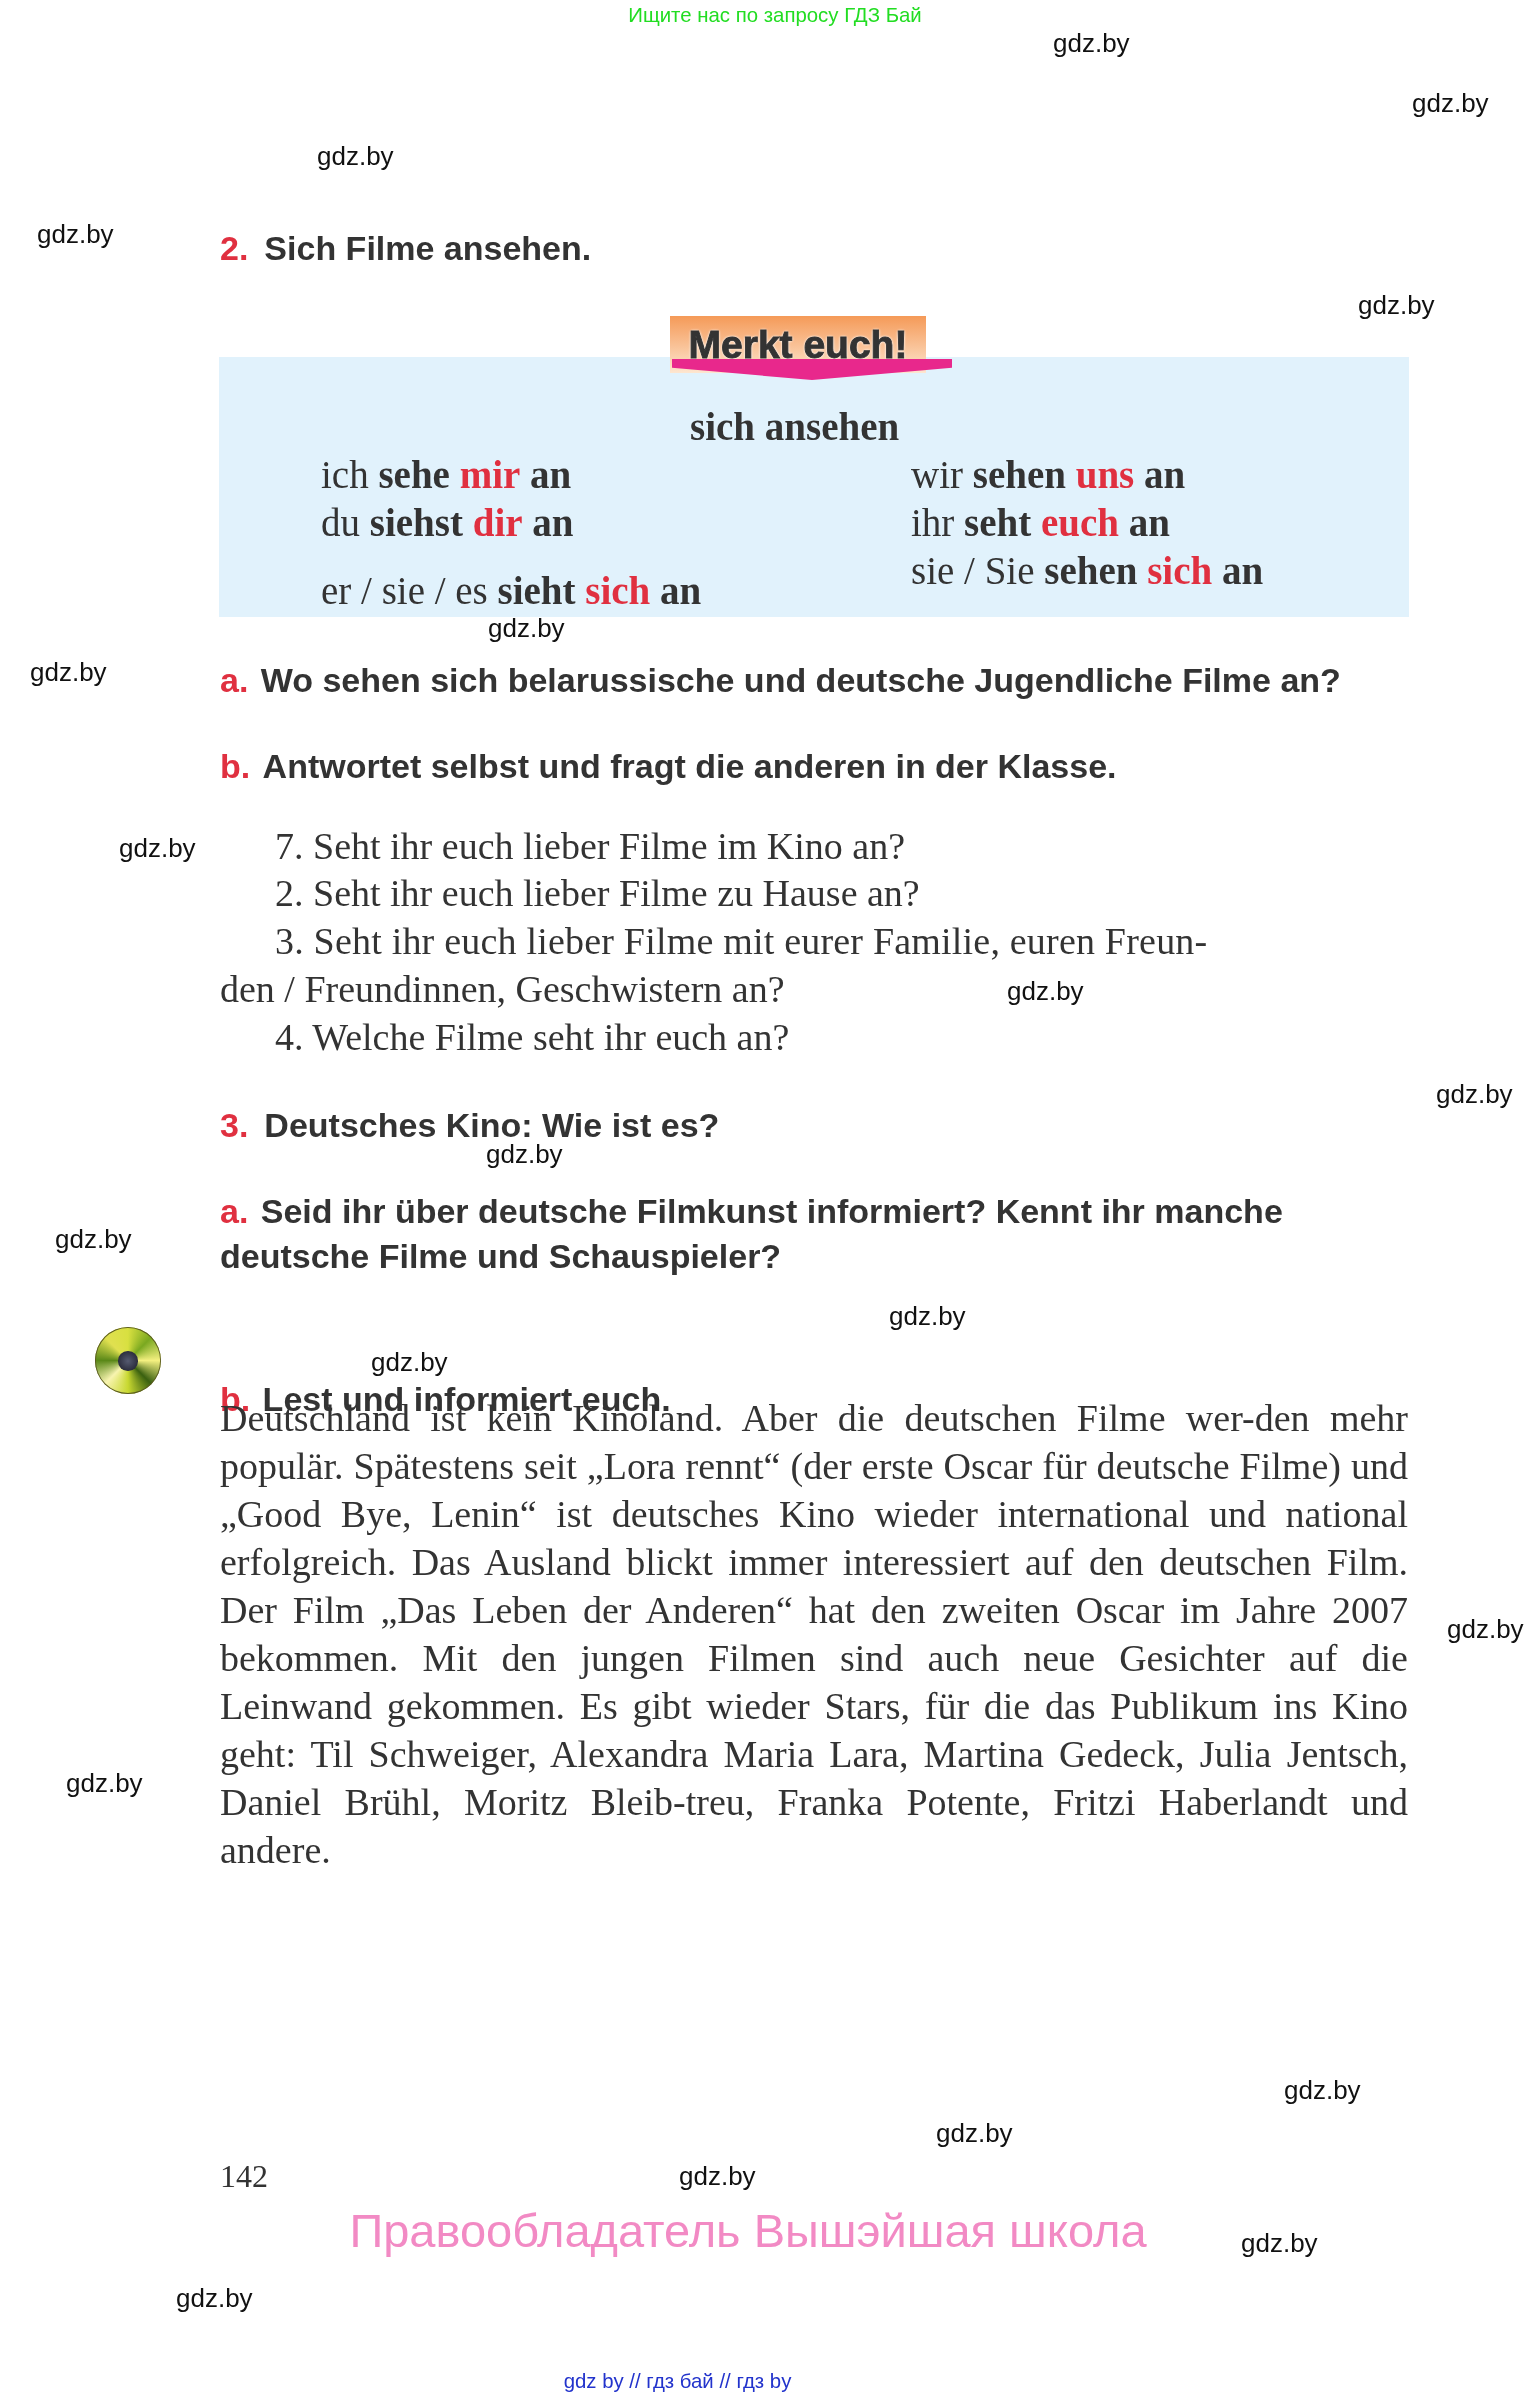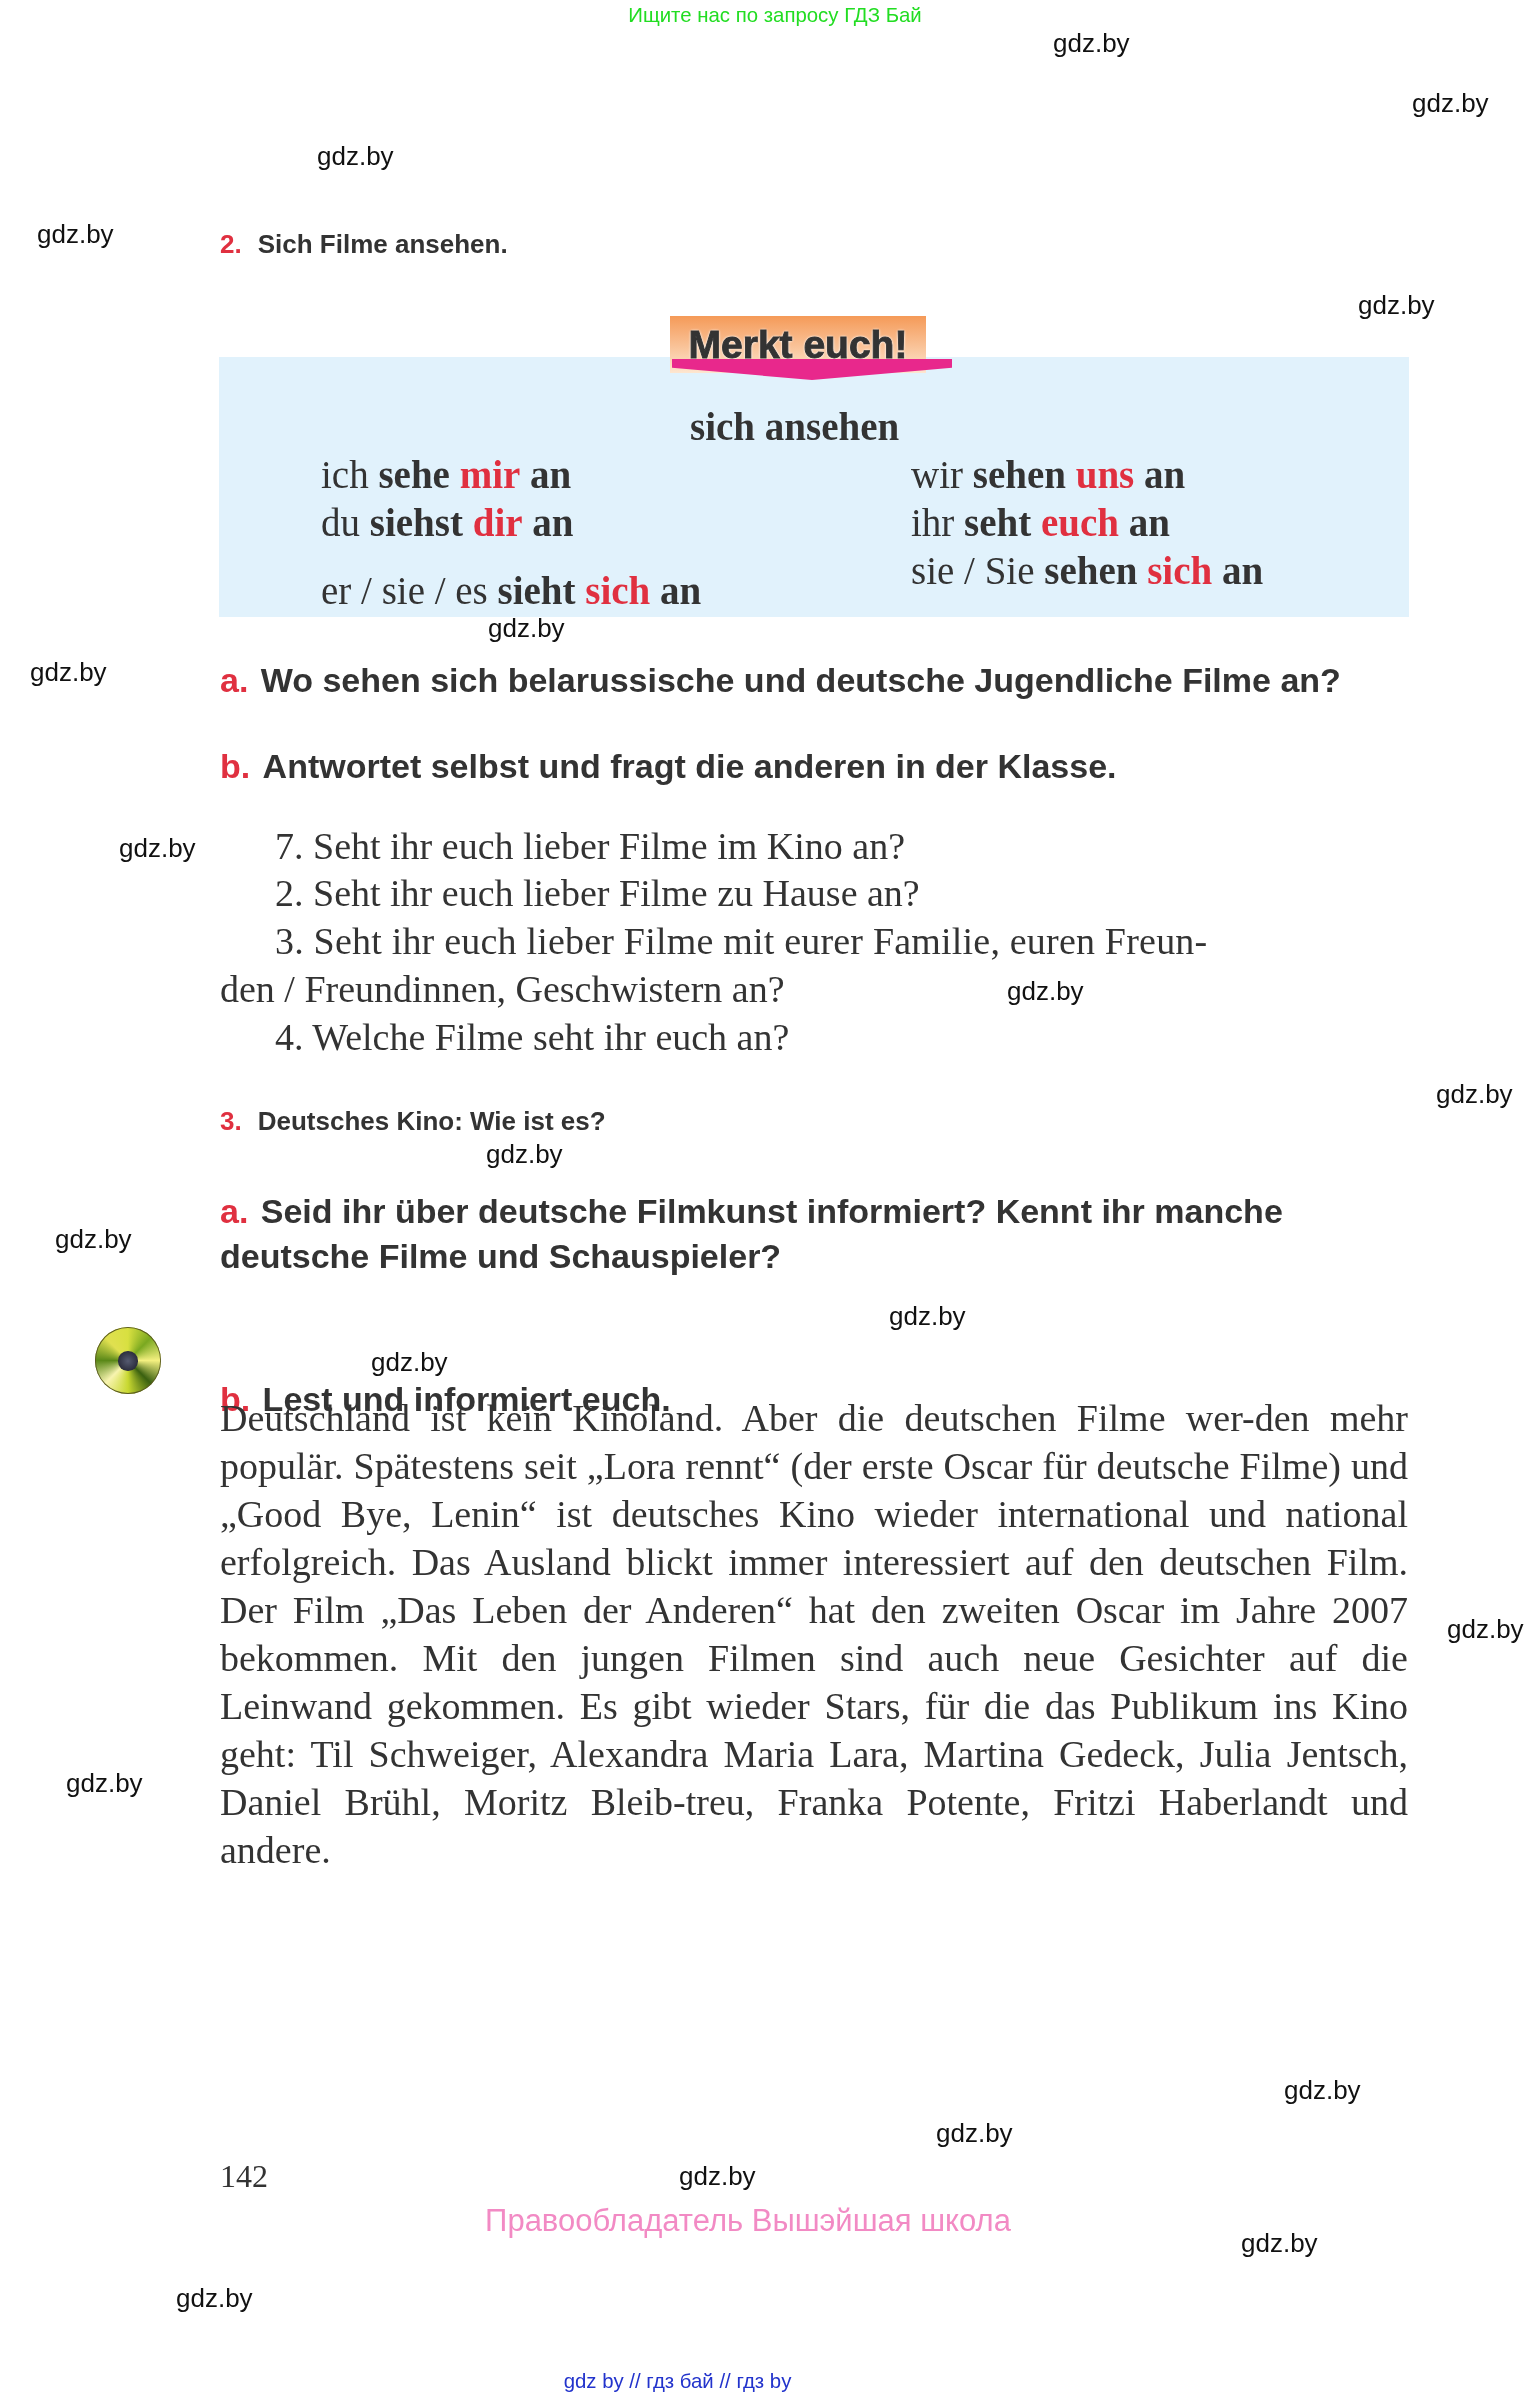--- a/index.html
+++ b/index.html
@@ -2,40 +2,40 @@
 <html style="font-size:14px"><head>
 <meta charset="utf-8">
 <style>
   html, body { margin: 0; padding: 0; background: #ffffff; }
   body { width: 1539px; height: 2401px; position: relative; overflow: hidden;
          font-family: "Liberation Sans", sans-serif; color: #333333; }
   .abs { position: absolute; }
   .top-banner { left: 0; width: 1536px; top: 3.5px; text-align: center;
                 font-family: "Liberation Sans", sans-serif; font-size: 20.4px; color: #22dd22; padding-left: 7px; }
   .wm { font-family: "Liberation Sans", sans-serif; font-size: 26px; color: #111111; }
-  .task-title { font-family: "Liberation Sans", sans-serif; font-weight: bold; font-size: 26px; color: #333333; white-space: nowrap; }
+  .task-title { font-family: "Liberation Sans", sans-serif; font-weight: bold; font-size: 34px; color: #333333; white-space: nowrap; }
   .num { color: #e03040; margin-right: 16px; }
   .serif { font-family: "Liberation Serif", "DejaVu Serif", serif; color: #333333; }
   .merkt-box { left: 219px; top: 357px; width: 1190px; height: 260px; background: #e1f2fc; }
   .merkt-badge { left: 670px; top: 316px; width: 256px; height: 57px;
                  background: linear-gradient(#f59a58, #fde6d0); text-align: center; }
   .merkt-badge span { font-family: "Liberation Sans", sans-serif; font-weight: bold; font-size: 39px; color: #333;
                       line-height: 57px; -webkit-text-stroke: 0.9px #333; text-shadow: 0 0 2.7px #fff, 0 0 2.7px #fff; }
   .merkt-arrow { left: 670px; top: 359px; width: 284px; height: 21px; }
   .conj { font-size: 39px; white-space: nowrap; }
   .conj b { font-weight: bold; }
   .red { color: #e03040; font-weight: bold; }
   .sub-q { font-family: "Liberation Sans", sans-serif; font-weight: bold; font-size: 34px; color: #333; }
   .list-line { font-size: 38px; white-space: nowrap; }
   .para { left: 220px; width: 1188px; font-size: 38px; line-height: 48px; text-align: justify; }
   .para p { margin: 0; }
   .para .indent { text-indent: 51px; }
   .pagenum { font-size: 32px; }
   .copyright { left: 0; width: 1496px; top: 2203px; text-align: center; font-family: "Liberation Sans", sans-serif;
-               font-size: 31px; color: #f28ac4; }
+               font-size: 47px; color: #f28ac4; }
   .footer { left: 0; width: 1355px; top: 2370px; text-align: center; font-family: "Liberation Sans", sans-serif;
             font-size: 20.4px; color: #2233cc; }
   .cd-icon { left: 95px; top: 1327px; width: 66px; height: 67px; border-radius: 50%;
              background: conic-gradient(#d8e040, #7aa820, #f4f080, #3a6010, #c8d830, #f8f4b0, #5a8818, #e0e050, #d8e040);
              box-shadow: inset 0 0 0 0.9px #5a5a20; }
   .cd-icon::after { content: ""; position: absolute; left: 23px; top: 24px; width: 19.5px; height: 19.5px; border-radius: 50%;
                     background: radial-gradient(#555a70, #1a1a28); }
 </style>
 </head>
 <body>

